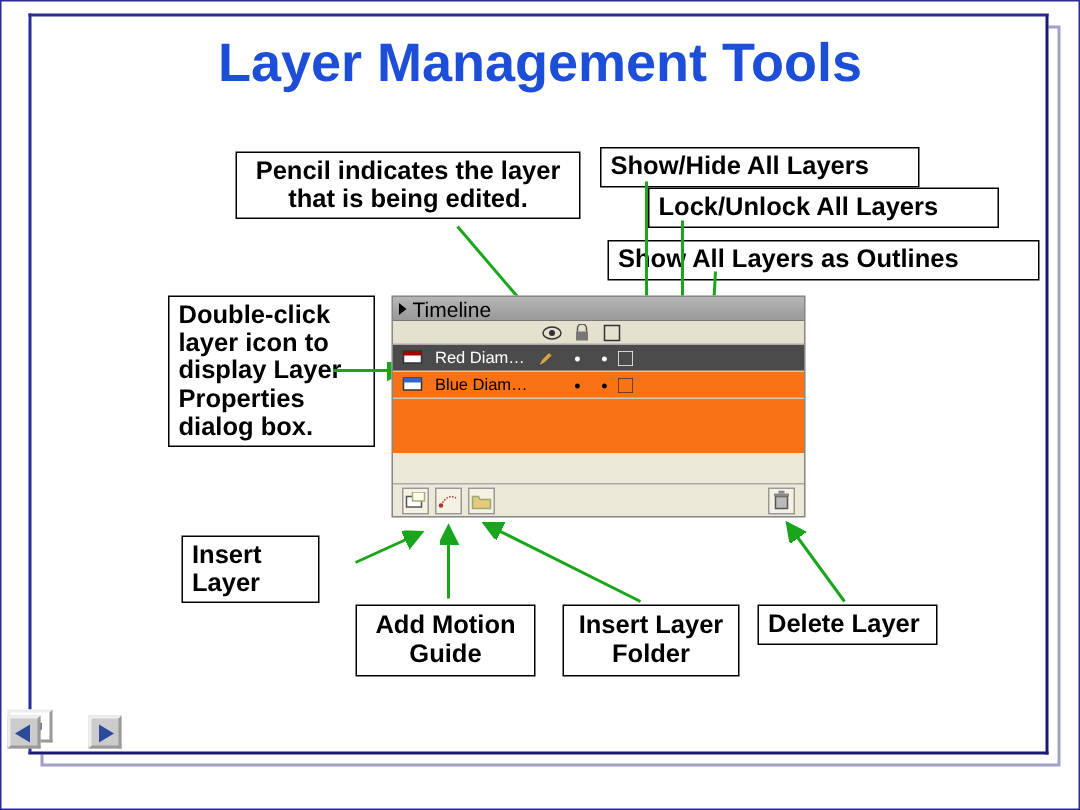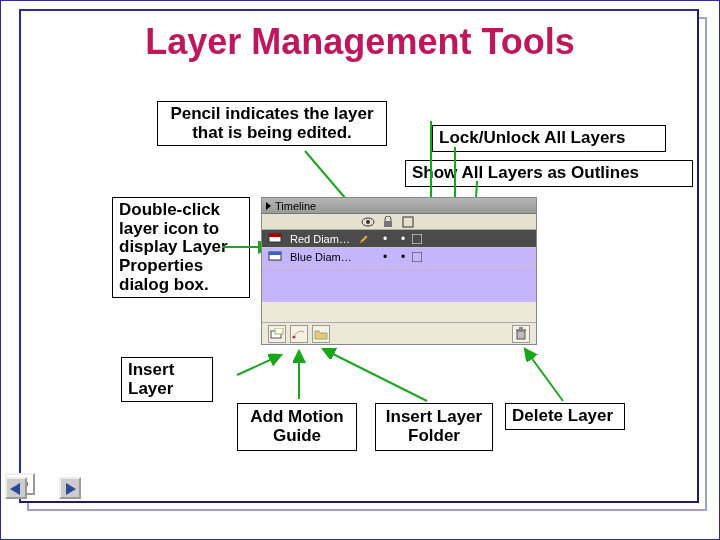--- a/index.html
+++ b/index.html
@@ -1,49 +1,49 @@
 <!DOCTYPE html>
 <html><head>
 <meta charset="utf-8">
 <style>
   *{box-sizing:border-box}
   body{margin:0;background:#fff;font-family:Arial,Helvetica,sans-serif}
   .stage{position:relative;width:720px;height:540px;border:1px solid #2a2a9a;margin:0 auto;overflow:hidden}
   .inner-frame{position:absolute;left:18px;top:8px;right:20px;bottom:36px;border:2px solid #2a2a9a;border-right-color:#1a1a70;border-bottom-color:#1a1a70;background:#fff}
   .inner-frame::after{content:"";position:absolute;left:6px;top:6px;width:100%;height:100%;border:2px solid #a0a0c8;z-index:-1}
-  .title{position:absolute;left:0;right:0;top:20px;text-align:center;font-family:"Arial Black",Arial,sans-serif;font-size:36px;font-weight:900;color:#be185d;letter-spacing:0px}
+  .title{position:absolute;left:0;right:0;top:20px;text-align:center;font-family:"Arial Black",Arial,sans-serif;font-size:36px;font-weight:900;color:#1d4ed8;letter-spacing:0px}
   .callout{position:absolute;border:1px solid #000;background:#fff;font-size:17px;font-weight:700;line-height:1.1;padding:3px 6px;color:#000}
   .callout.center{text-align:center}
   
   #c-pencil{left:156px;top:100px;width:230px}
   #c-showhide{left:399px;top:97px;width:213px}
   #c-lock{left:431px;top:124px;width:234px}
   #c-outline{left:404px;top:159px;width:288px}
   #c-dbl{left:111px;top:196px;width:138px}
   #c-insert{left:120px;top:356px;width:92px}
   #c-addmotion{left:236px;top:402px;width:120px;height:48px;display:flex;align-items:center;justify-content:center}
   #c-insfolder{left:374px;top:402px;width:118px;height:48px;display:flex;align-items:center;justify-content:center}
   #c-dellayer{left:504px;top:402px;width:120px}
   
   .arrow{position:absolute;overflow:visible;pointer-events:none}
   .green{stroke:#19a61d;fill:#19a61d}
   
   .tl-panel{position:absolute;left:260px;top:196px;width:276px;height:148px;background:#ede9d8;border:1px solid #888;font-size:12px;font-family:Verdana,Arial,sans-serif}
   .tl-head{height:16px;background:linear-gradient(#b6b6b6,#999);display:flex;align-items:center;border-bottom:1px solid #777}
   .tl-head .tri{width:0;height:0;border-left:5px solid #000;border-top:4px solid transparent;border-bottom:4px solid transparent;margin:0 4px}
-  .tl-head .lbl{font-size:11px;color:#000}
+  .tl-head .lbl{font-size:14px;color:#000}
   .tl-cols{height:16px;display:flex;align-items:center;border-bottom:1px solid #aaa;background:#e5e1cf;padding-left:98px;gap:4px}
   .tl-cols .ico{width:16px;height:14px;display:flex;align-items:center;justify-content:center}
   .layerrow{height:18px;display:flex;align-items:center;border-bottom:1px solid #cfcab4}
   .layerrow.sel{background:#4b4b4b;color:#fff}
   .layerrow .icon-layer{width:16px;height:14px;margin:0 6px}
   .layerrow .name{width:68px;overflow:hidden;white-space:nowrap;font-size:11px}
   .dotcell{width:18px;text-align:center}
   .pencilcell{width:18px;text-align:center}
-  .tl-body{background:#c4b5fd;height:72px}
+  .tl-body{background:#f97316;height:72px}
   .tl-foot{position:absolute;left:0;right:0;bottom:0;height:22px;background:#ede9d8;border-top:1px solid #aaa;display:flex;align-items:center;justify-content:space-between;padding:0 6px}
   .tl-foot .btns{display:flex;gap:4px}
   .tl-foot .btn{width:18px;height:18px;border:1px solid #999;background:#f5f2e4;display:flex;align-items:center;justify-content:center}
   .trashbtn{width:18px;height:18px;border:1px solid #999;background:#f5f2e4;display:flex;align-items:center;justify-content:center}
   
   svg{display:block}
   
   .slide-footer{position:absolute;left:0;right:0;bottom:0;height:36px}
   .slide-num{position:absolute;left:28px;bottom:4px;font-size:20px;font-weight:700;color:#1b1b7a}
   .copyright{position:absolute;left:116px;bottom:6px;font-size:9px;color:#000}
@@ -60,20 +60,21 @@
 </head>
 <body>
 
 <div class="stage">
   <div class="watermark"></div>
   <div class="inner-frame"></div>
 
   <div class="title">Layer Management Tools</div>
 
   <div id="c-pencil" class="callout center">Pencil indicates the layer that is being edited.</div>
+  <div id="c-showhide" class="callout">Show/Hide All Layers</div>
   <div id="c-lock" class="callout">Lock/Unlock All Layers</div>
   <div id="c-outline" class="callout">Show All Layers as Outlines</div>
   <div id="c-dbl" class="callout">Double-click layer icon to display Layer Properties dialog box.</div>
   <div id="c-insert" class="callout">Insert Layer</div>
   <div id="c-addmotion" class="callout center">Add Motion Guide</div>
   <div id="c-insfolder" class="callout center">Insert Layer Folder</div>
   <div id="c-dellayer" class="callout">Delete Layer</div>
 
   <svg class="arrow" style="left:219px;top:234px;width:58px;height:24px">
       <defs>

